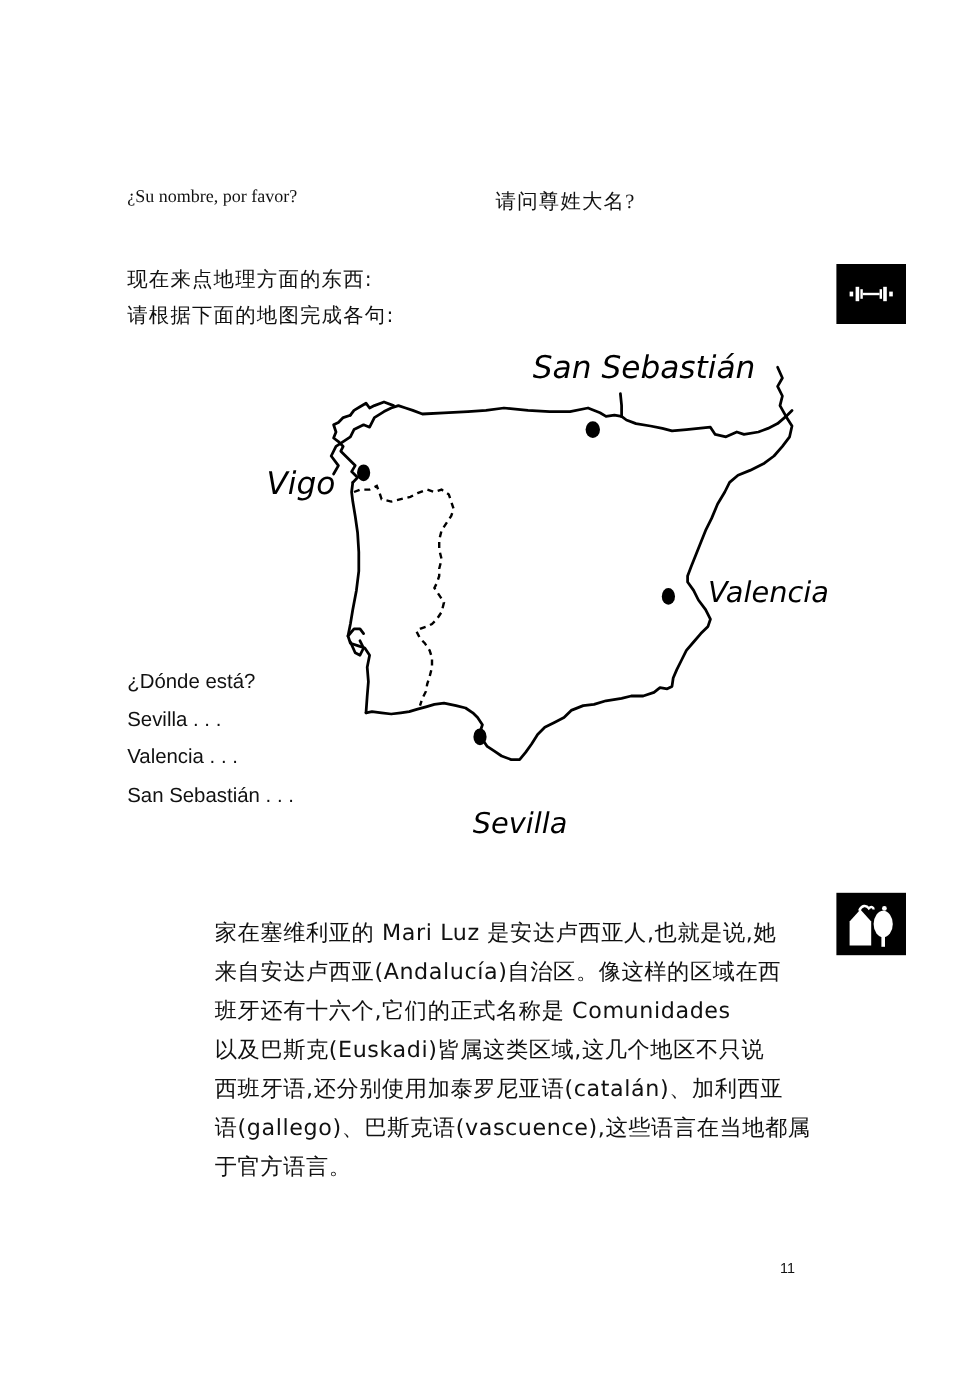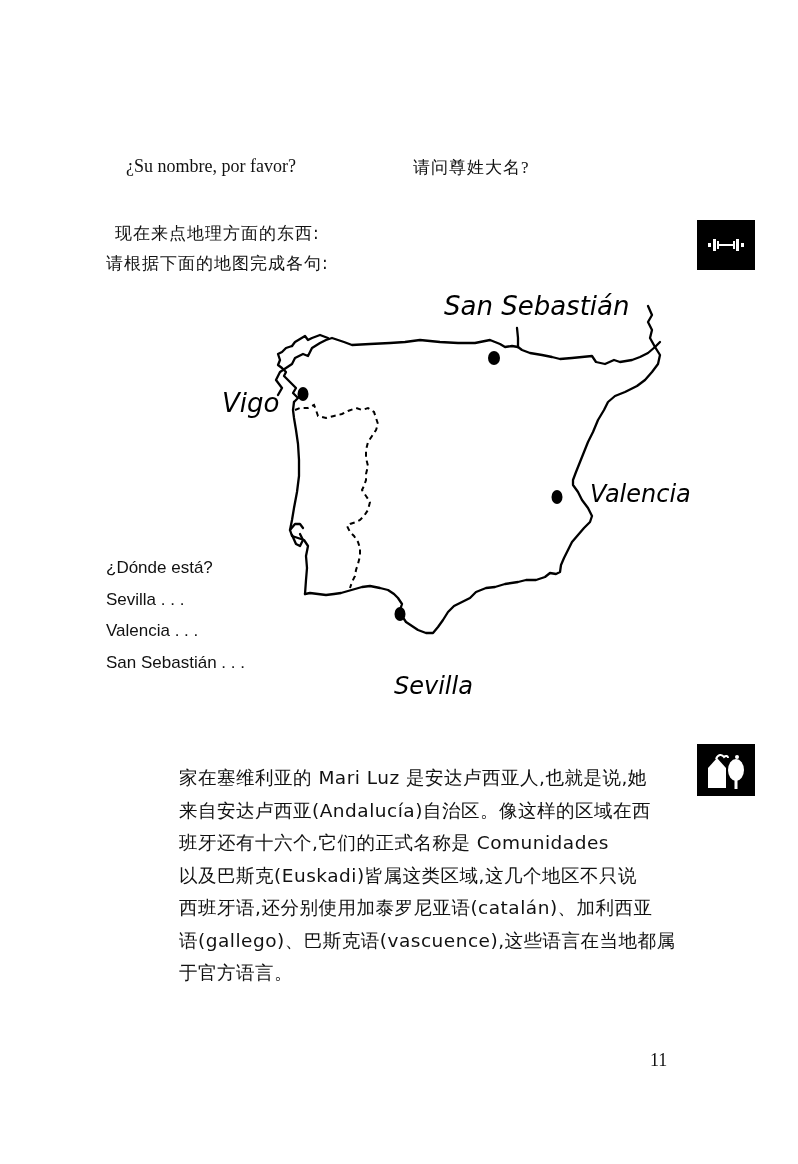--- a/index.html
+++ b/index.html
@@ -2,32 +2,32 @@
 <html><head>
   <meta charset="utf-8">
   <style>
     html, body { margin: 0; padding: 0; background: #ffffff; }
     body {
       width: 798px; height: 1164px; position: relative; overflow: hidden;
       font-family: "DejaVu Serif", "Liberation Serif", serif;
       color: #111111;
     }
     .abs { position: absolute; }
-    .line-es { font-family: "Liberation Serif", "DejaVu Serif", serif; font-size: 18px; margin-left: 20px; }
+    .line-es { font-family: "Liberation Serif", "DejaVu Serif", serif; font-size: 15px; }
     .line-zh { font-family: Liberation Serif, serif; font-size: 17px; letter-spacing: 1px; }
-    .instr { font-family: "DejaVu Sans", sans-serif; font-size: 17px; line-height: 30px; letter-spacing: 1px; text-align: center; }
+    .instr { font-family: "DejaVu Sans", sans-serif; font-size: 17px; line-height: 30px; letter-spacing: 1px; }
     .q-list { font-family: Liberation Sans, sans-serif; font-size: 17px; line-height: 31.5px; }
     .icon-box { background: #000; width: 58px; height: 50px; display: flex; align-items: center; justify-content: center; }
     .para {
       font-family: "DejaVu Sans", "Liberation Sans", sans-serif;
       font-size: 18.5px; line-height: 32.5px; width: 530px; text-align: justify;
       text-align-last: left; letter-spacing: 0.5px;
     }
     .hand { font-family: "DejaVu Sans", sans-serif; font-style: italic; font-weight: 300; fill: #000; }
-    .page-num { font-family: Liberation Serif, serif; font-size: 18px; }
+    .page-num { font-family: Liberation Sans, sans-serif; font-size: 12px; }
   </style>
 </head>
 <body>
 
 <div class="abs line-es" style="left:106px; top:156px;">¿Su nombre, por favor?</div>
 <div class="abs line-zh" style="left:413px; top:156px;">请问尊姓大名?</div>
 
 <div class="abs instr" style="left:106px; top:218px;">
   <div>现在来点地理方面的东西:</div>
   <div>请根据下面的地图完成各句:</div>

